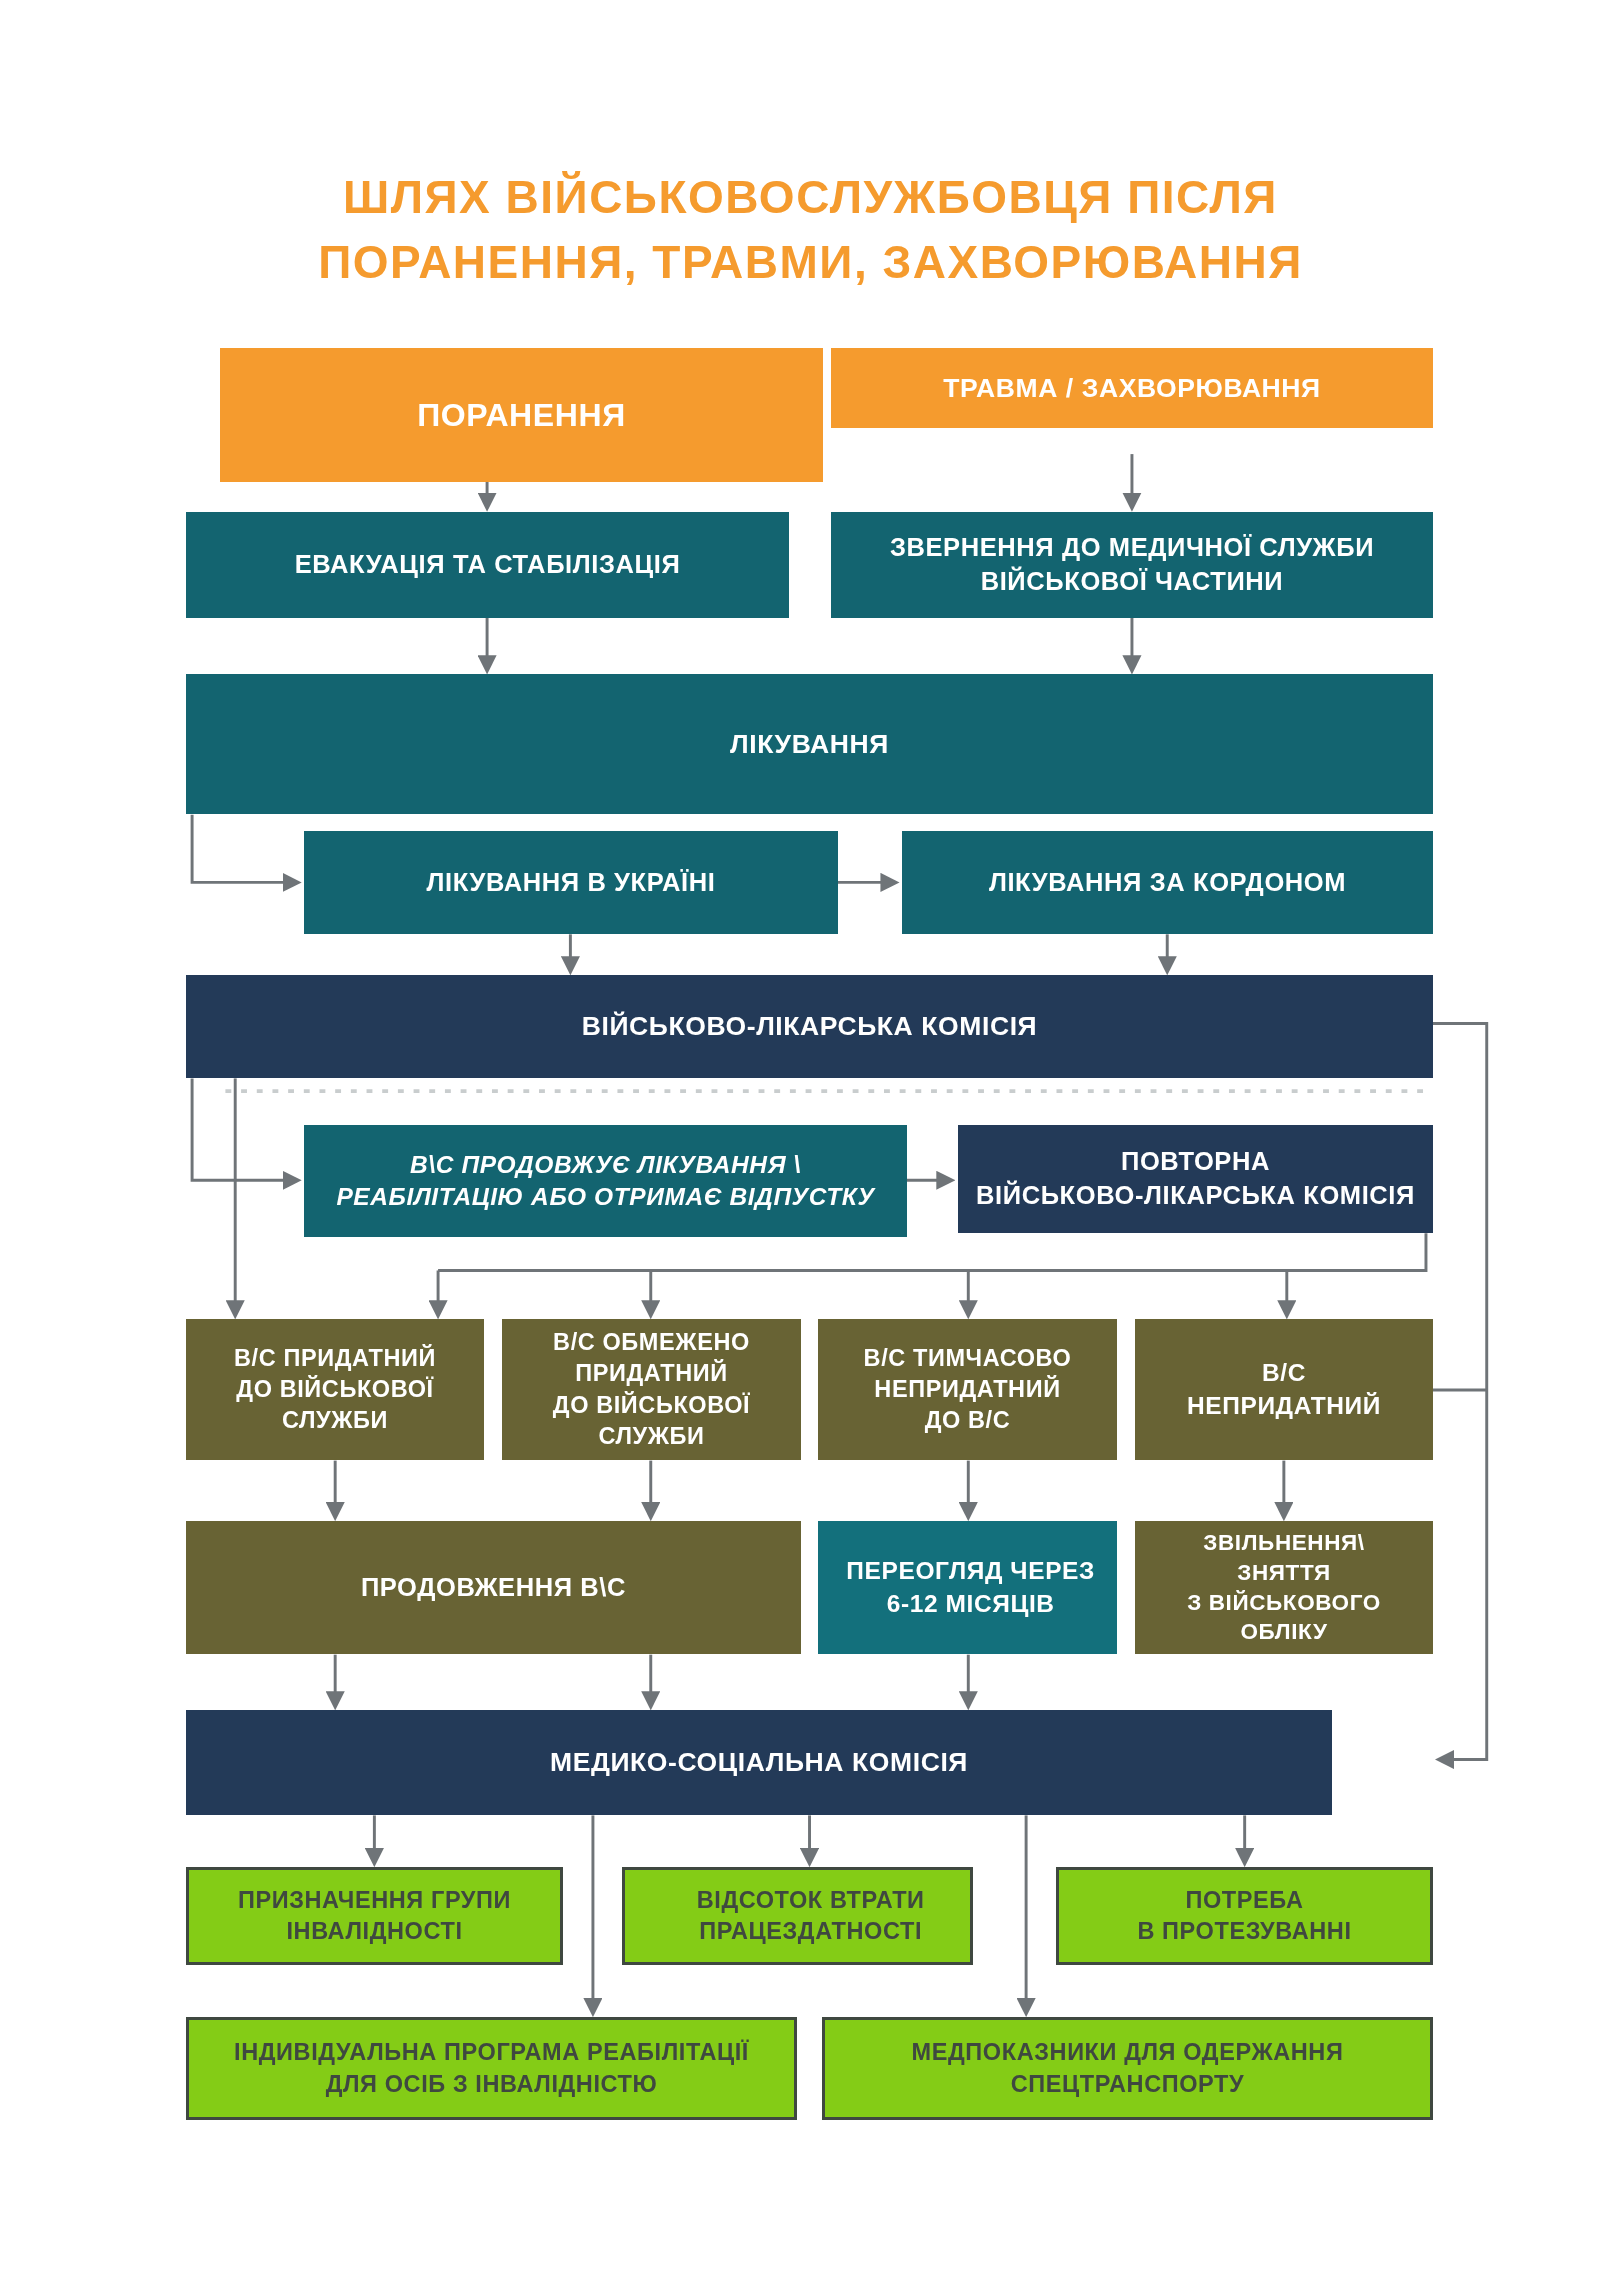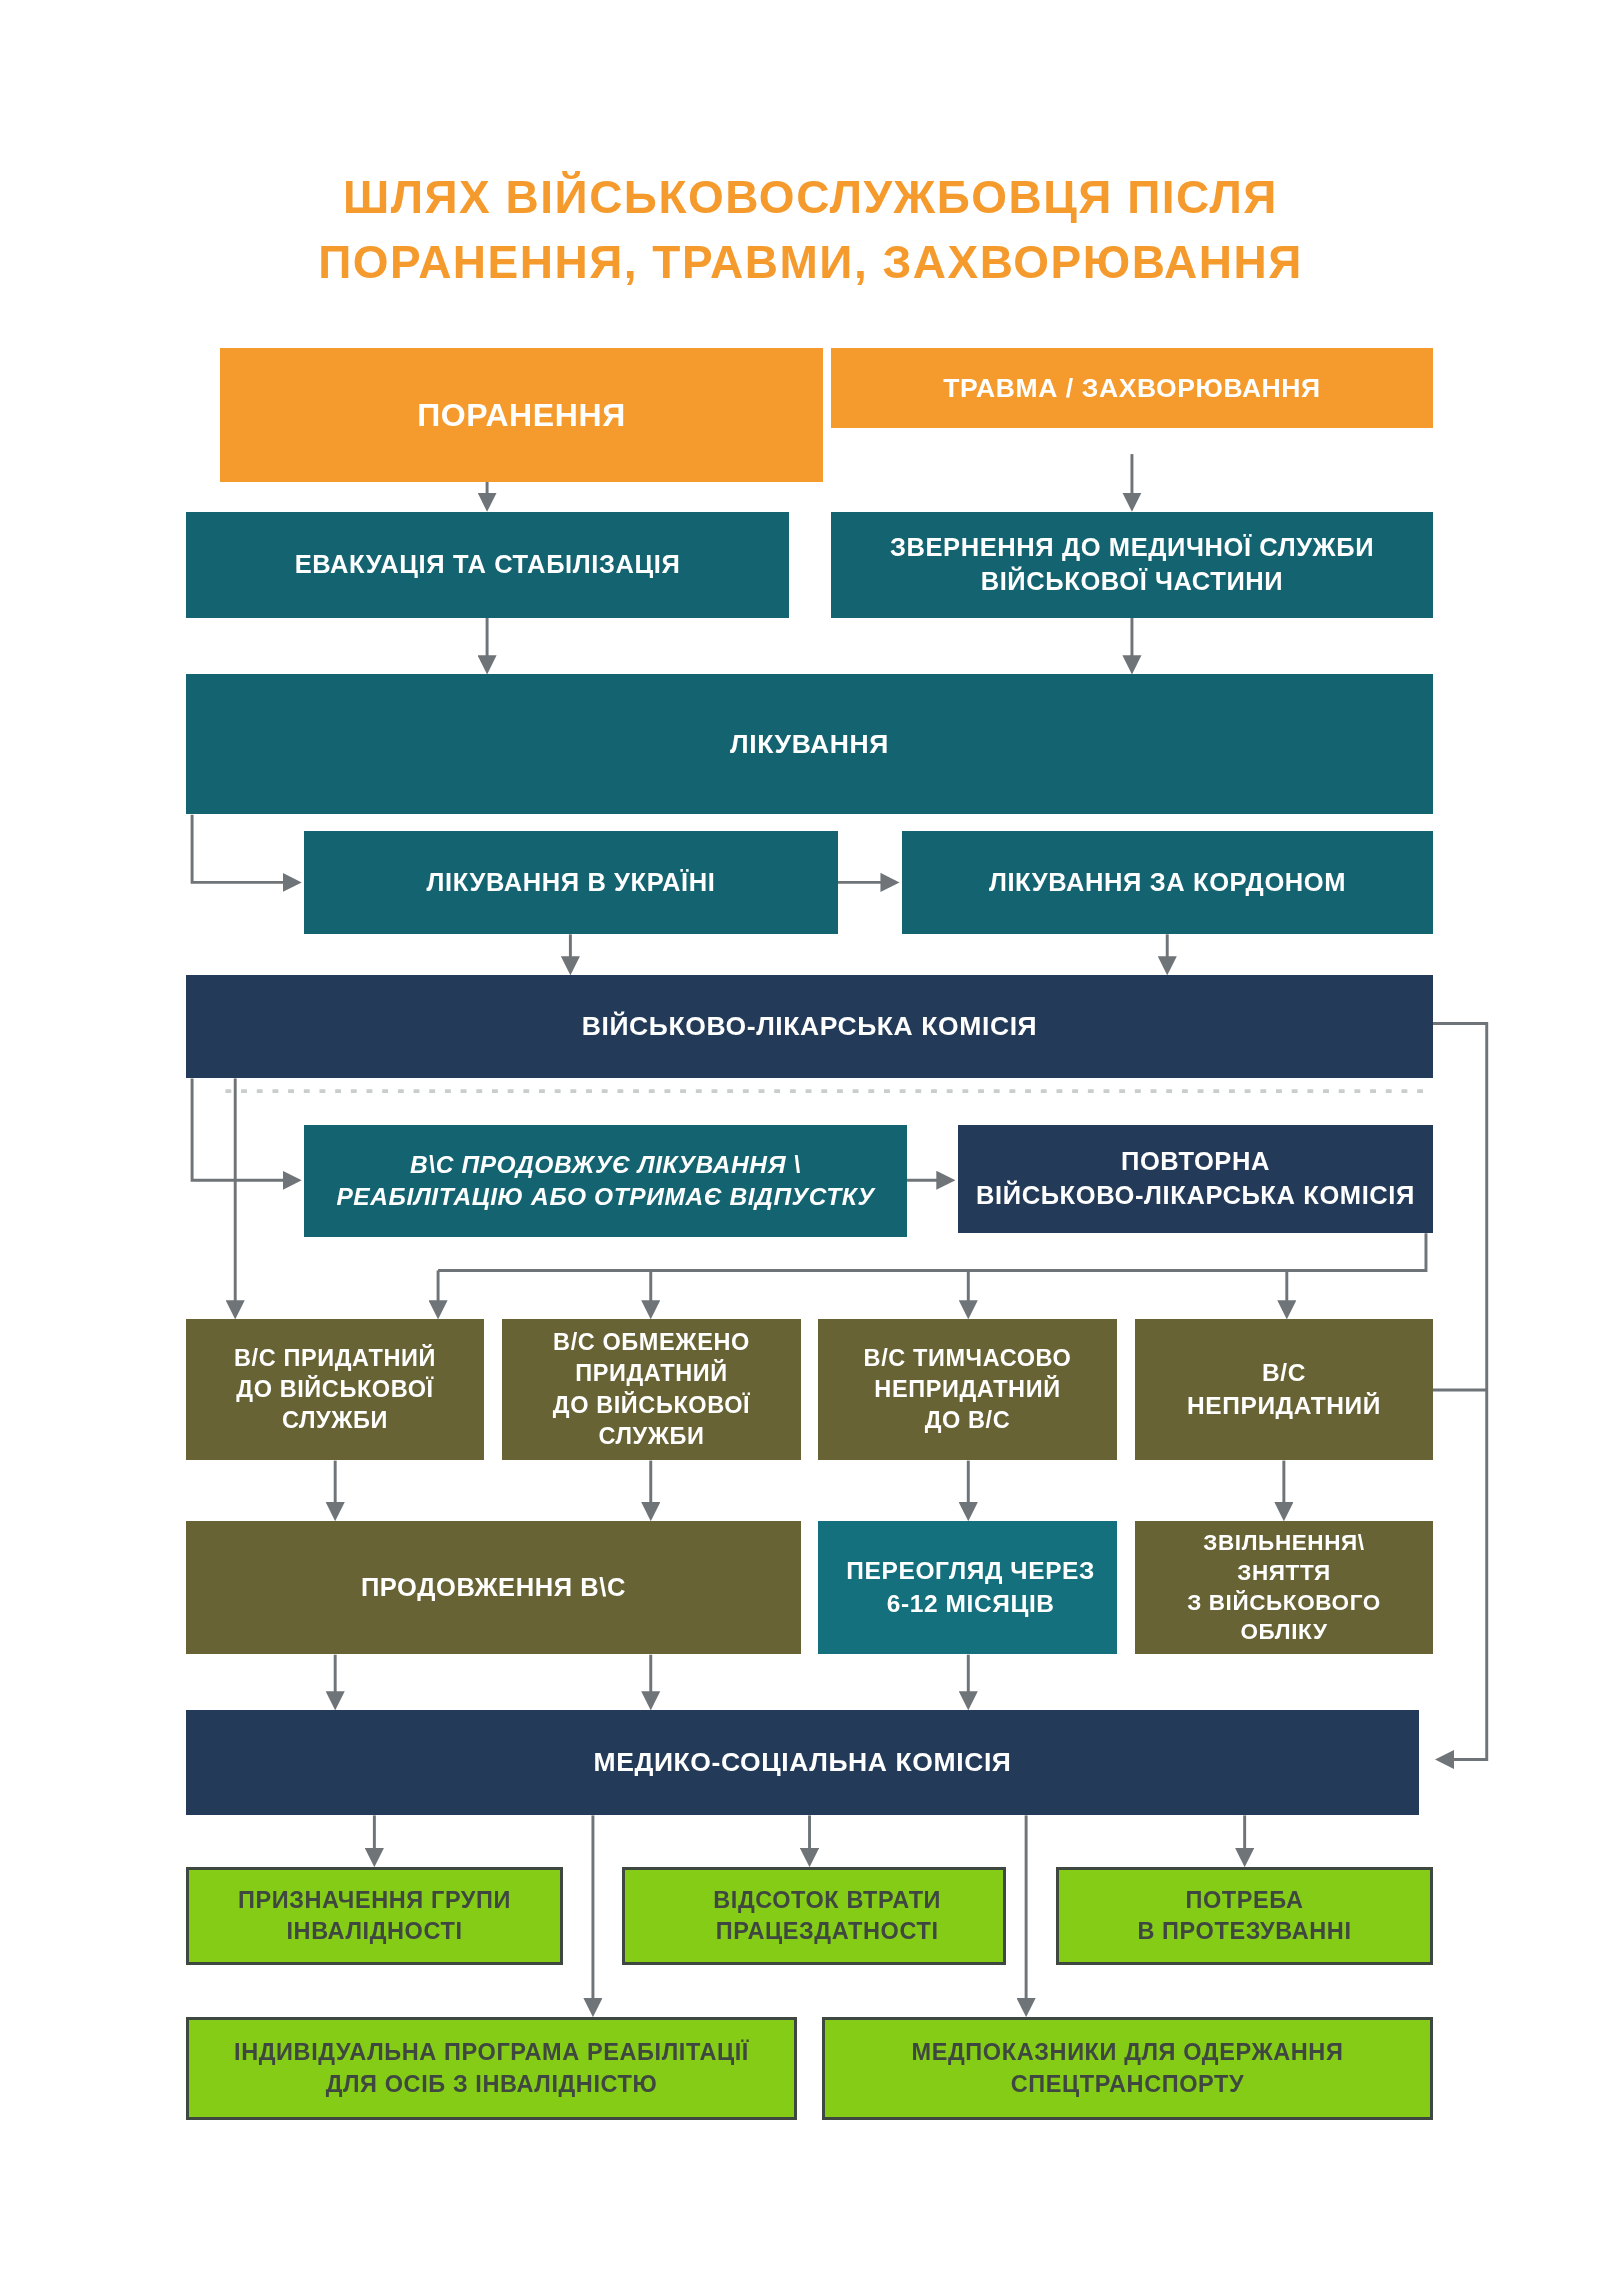--- a/index.html
+++ b/index.html
@@ -109,24 +109,24 @@
 ДО В/С</div>
     <div class="node olive" style="left: 1135px; top: 1319px; width: 298px; height: 141px; font-size: 24.5px;">В/С
 НЕПРИДАТНИЙ</div>
     <div class="node olive" style="left: 186px; top: 1521px; width: 615px; height: 133px; font-size: 25.5px;">ПРОДОВЖЕННЯ В\С</div>
     <div class="node teal2" style="left: 818px; top: 1521px; width: 299px; height: 133px; font-size: 24.5px;">ПЕРЕОГЛЯД ЧЕРЕЗ
 6-12 МІСЯЦІВ</div>
     <div class="node olive" style="left: 1135px; top: 1521px; width: 298px; height: 133px; font-size: 22.5px;">ЗВІЛЬНЕННЯ\
 ЗНЯТТЯ
 З ВІЙСЬКОВОГО
 ОБЛІКУ</div>
-    <div class="node navy" style="left: 186px; top: 1710px; width: 1233px; height: 105px; font-size: 26.5px;">МЕДИКО-СОЦІАЛЬНА КОМІСІЯ</div>
+    <div class="node navy" style="left: 186px; top: 1710px; width: 1146px; height: 105px; font-size: 26.5px;">МЕДИКО-СОЦІАЛЬНА КОМІСІЯ</div>
     <div class="node outline" style="left: 186px; top: 1867px; width: 377px; height: 98px; font-size: 23.5px;">ПРИЗНАЧЕННЯ ГРУПИ
 ІНВАЛІДНОСТІ</div>
-    <div class="node outline" style="left: 622px; top: 1867px; width: 384px; height: 98px; font-size: 23.5px; padding-left: 40px;">ВІДСОТОК ВТРАТИ
+    <div class="node outline" style="left: 622px; top: 1867px; width: 351px; height: 98px; font-size: 23.5px; padding-left: 40px;">ВІДСОТОК ВТРАТИ
 ПРАЦЕЗДАТНОСТІ</div>
     <div class="node outline" style="left: 1056px; top: 1867px; width: 377px; height: 98px; font-size: 23.5px;">ПОТРЕБА
 В ПРОТЕЗУВАННІ</div>
     <div class="node outline" style="left: 186px; top: 2017px; width: 611px; height: 103px; font-size: 23.5px;">ІНДИВІДУАЛЬНА ПРОГРАМА РЕАБІЛІТАЦІЇ
 ДЛЯ ОСІБ З ІНВАЛІДНІСТЮ</div>
     <div class="node outline" style="left: 822px; top: 2017px; width: 611px; height: 103px; font-size: 23.5px;">МЕДПОКАЗНИКИ ДЛЯ ОДЕРЖАННЯ
 СПЕЦТРАНСПОРТУ</div>
   </div>
 
 

